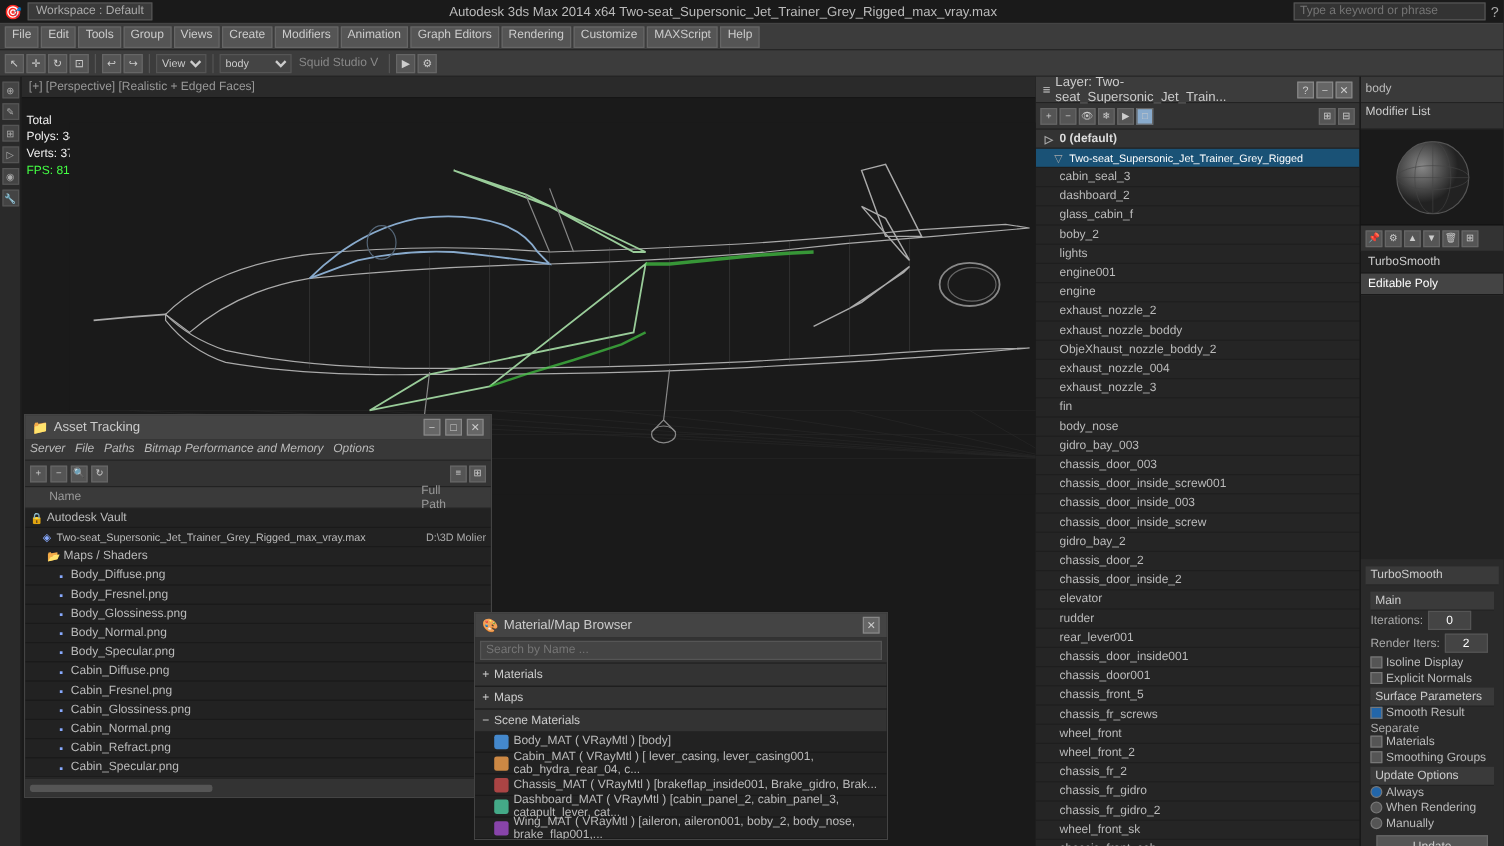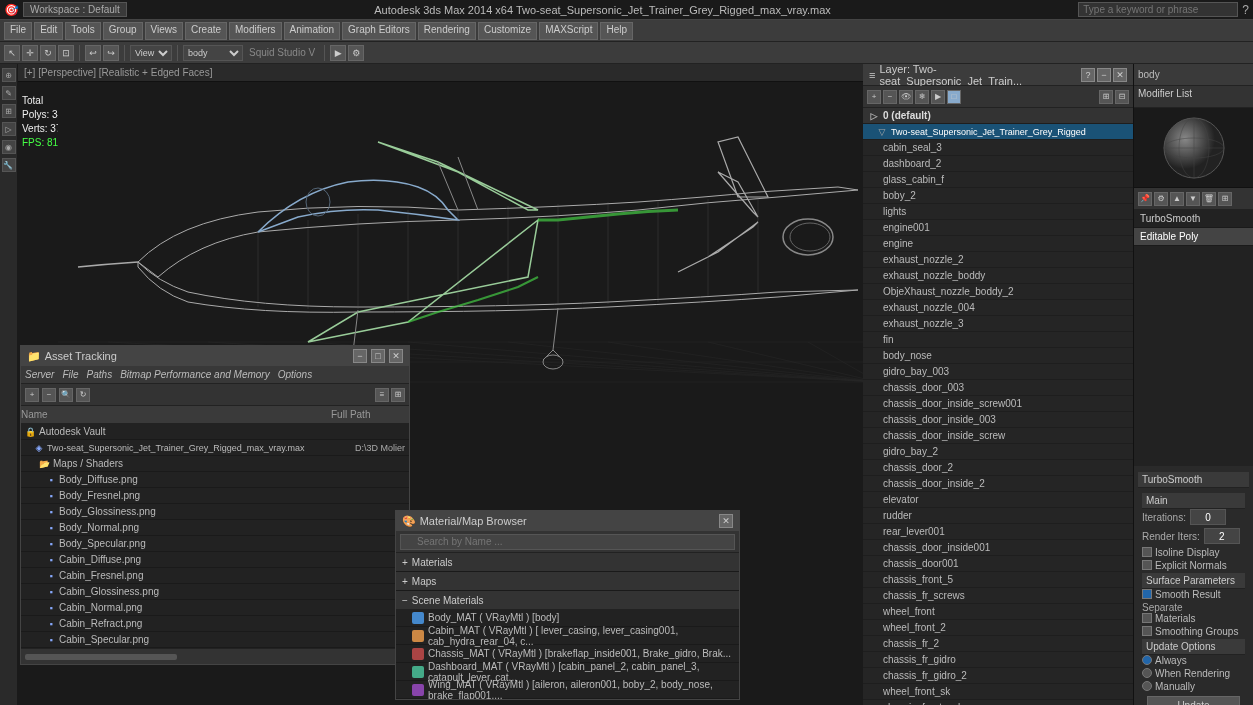--- a/index.html
+++ b/index.html
@@ -300,21 +300,21 @@
       align-items: center;
       padding: 0 4px;
       gap: 3px;
       border-bottom: 1px solid #222;
     }
     #asset-columns {
       height: 18px;
       background: #3a3a3a;
       display: flex;
       align-items: center;
-      padding: 0 0;
+      padding: 0 20px;
       border-bottom: 1px solid #222;
       font-size: 10px;
       color: #999;
     }
     #asset-col-name { width: 310px; }
     #asset-col-path { flex: 1; }
     #asset-list {
       flex: 1;
       overflow-y: auto;
       background: #222;
@@ -372,21 +372,21 @@
       align-items: center;
       padding: 0 4px;
       border-bottom: 1px solid #222;
     }
     #mat-search input {
       flex: 1;
       background: #444;
       border: 1px solid #555;
       color: #ccc;
       font-size: 10px;
-      padding: 1px 16px;
+      padding: 1px 4px;
       height: 16px;
     }
     #mat-content {
       flex: 1;
       overflow-y: auto;
       background: #222;
     }
     .mat-section {
       border-bottom: 1px solid #1a1a1a;
     }

